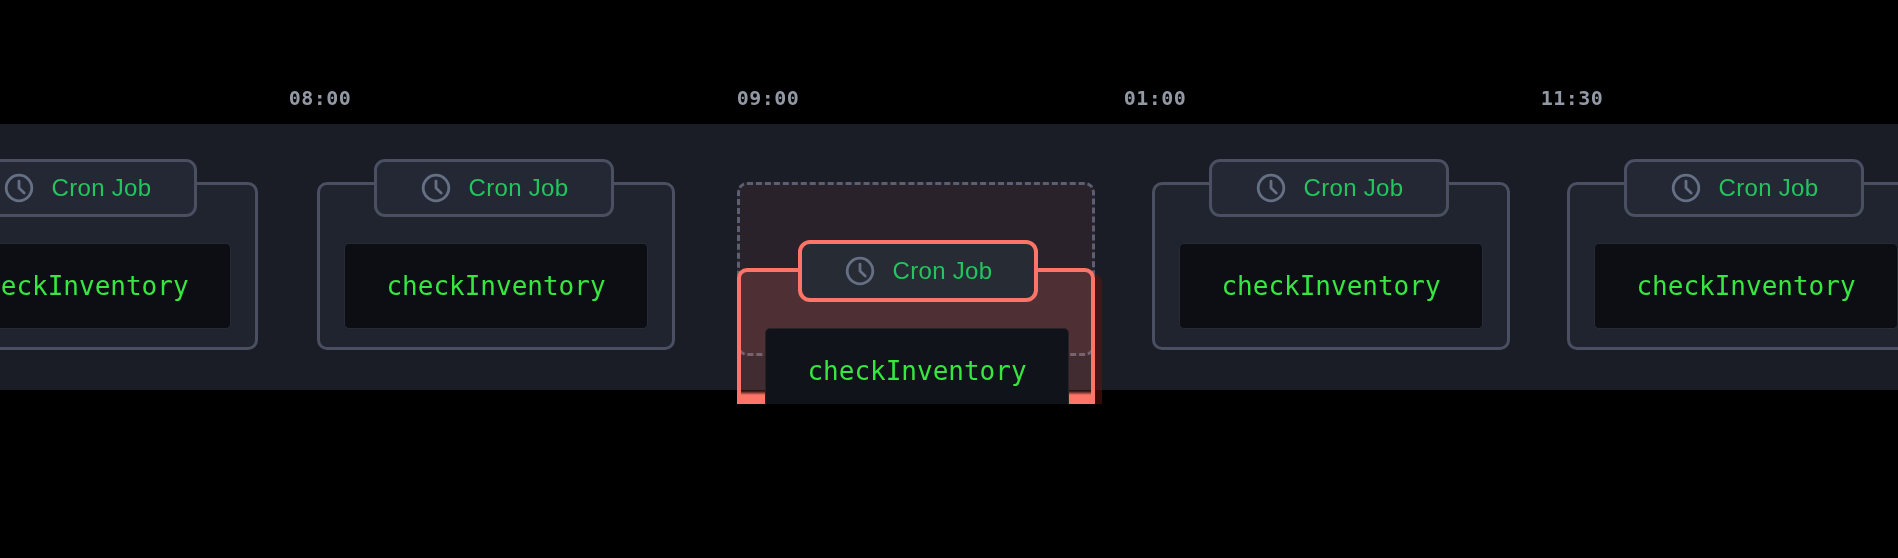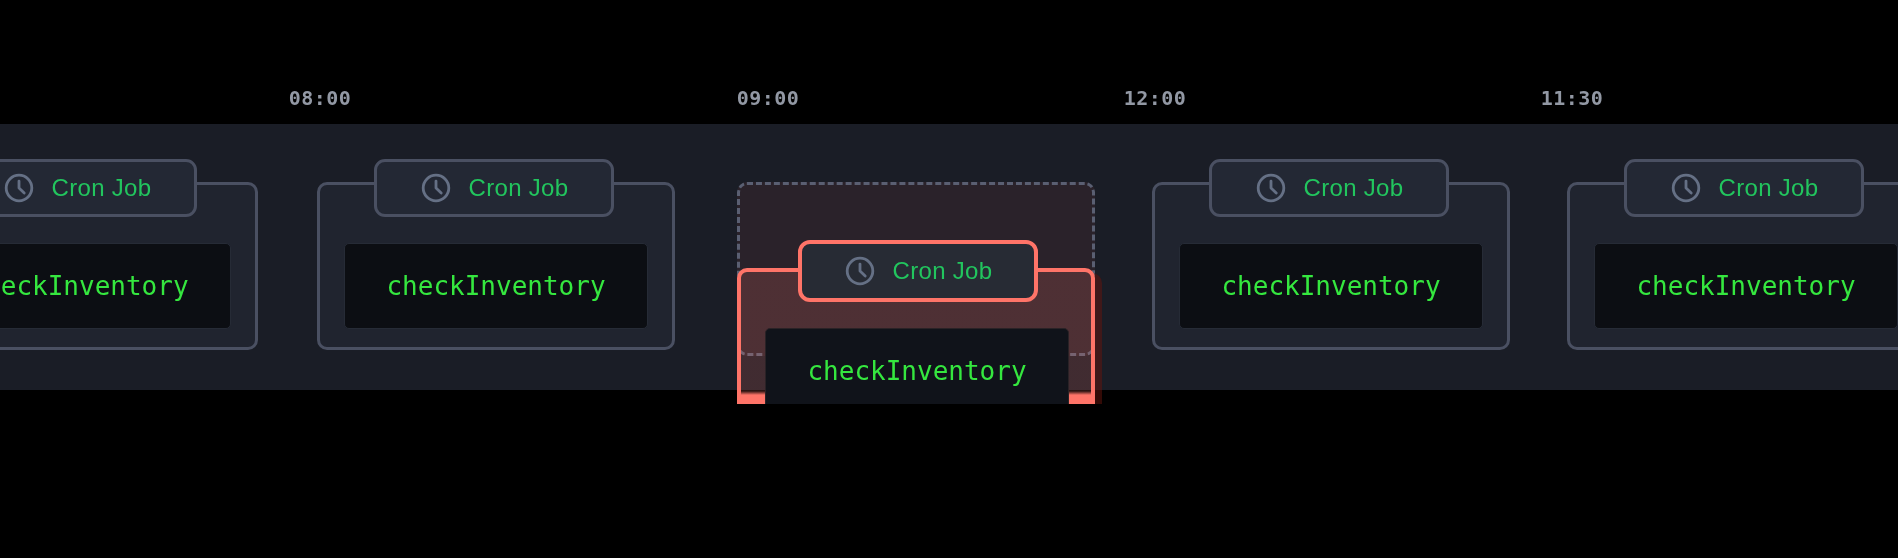--- a/index.html
+++ b/index.html
@@ -62,21 +62,21 @@
   .error-msg{font-size:22px;font-weight:bold;color:#ff7468;letter-spacing:0.2px;}
 </style>
 </head>
 <body>
 
 <div class="stage">
   <div class="band"></div>
   <div>
       <div class="tick" style="left: 320px;">08:00</div>
       <div class="tick" style="left: 737px; margin-left: 31px;">09:00</div>
-      <div class="tick" style="left: 1155px;">12:00</div>
+      <div class="tick" style="left: 1155px;">01:00</div>
       <div class="tick" style="left: 1572px;">11:30</div>
     </div>
   <div>
       <div class="card" style="left: -100px;">
     <div class="badge">
       <svg class="clock" viewBox="0 0 24 24" fill="none" stroke="currentColor" stroke-width="2.1" stroke-linecap="round" stroke-linejoin="round">
         <circle cx="12" cy="12" r="9.6"></circle>
         <path d="M12 6.8 L12 12 L15.9 15.7"></path>
       </svg>
       <span class="badge-label">Cron Job</span>

